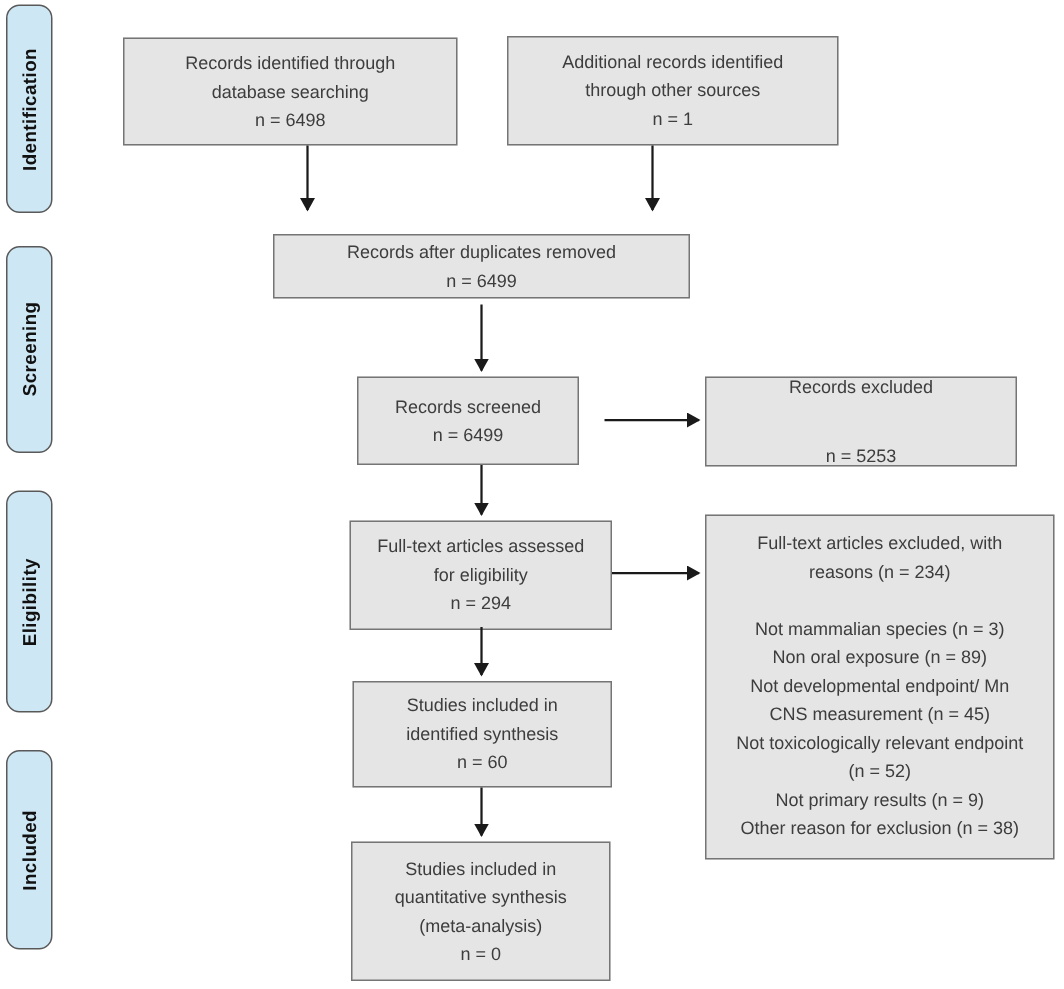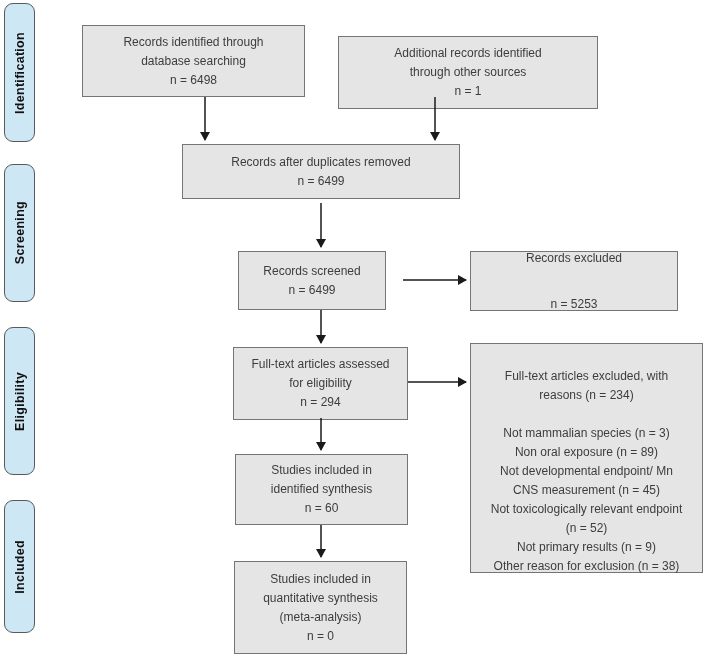--- a/index.html
+++ b/index.html
@@ -44,21 +44,21 @@
     display: flex;
     flex-direction: column;
     justify-content: center;
     text-align: center;
     color: var(--text, #3d3d3d);
     font-size: 12px;
     line-height: 19px;
   }
   .flow-box.top-align {
     justify-content: flex-start;
-    padding-top: 23px;
+    padding-top: 9px;
   }
   .flow-box .group { width: 100%; }
   .flow-box .group.spaced { margin-bottom: 19px; }
   .line { width: 100%; }
   #arrow-layer {
     position: absolute;
     left: 0;
     top: 0;
     pointer-events: none;
   }
@@ -80,27 +80,27 @@
   <div class="stage" style="top:500px;height:133px;">
     <span class="vtext">Included</span>
   </div>
 
   <div class="flow-box" style="left:82px;top:25px;width:223px;height:72px;">
       <div class="line">Records identified through</div>
       <div class="line">database searching</div>
       <div class="line">n = 6498</div>
     </div>
 
-  <div class="flow-box" style="left:338px;top:24px;width:260px;height:73px;margin-top:12px;">
+  <div class="flow-box" style="left:338px;top:24px;width:221px;height:73px;">
       <div class="line">Additional records identified</div>
       <div class="line">through other sources</div>
       <div class="line">n = 1</div>
     </div>
 
-  <div class="flow-box" style="left:182px;top:144px;width:278px;height:55px;">
+  <div class="flow-box" style="left:182px;top:156px;width:278px;height:43px;">
       <div class="line">Records after duplicates removed</div>
       <div class="line">n = 6499</div>
     </div>
 
   <div class="flow-box" style="left:238px;top:251px;width:148px;height:59px;">
       <div class="line">Records screened</div>
       <div class="line">n = 6499</div>
     </div>
 
   <div class="flow-box" style="left:470px;top:251px;width:208px;height:60px;gap:27px;">

